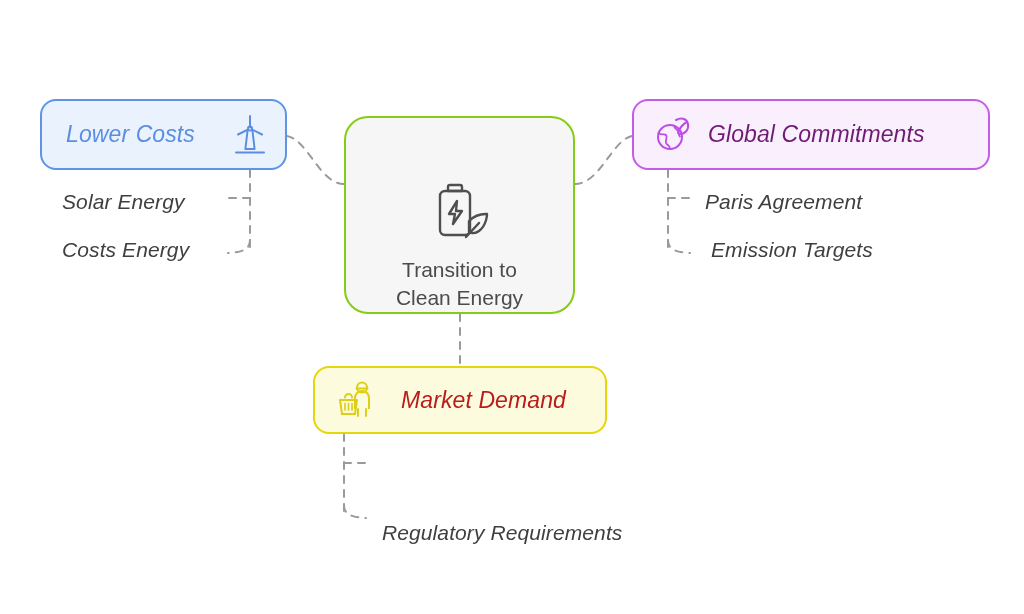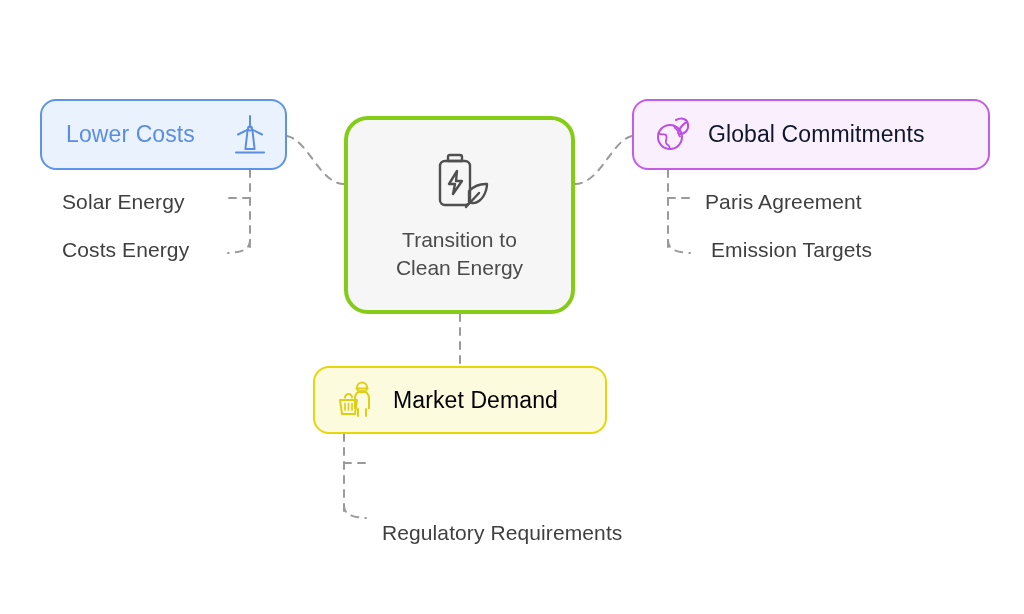--- a/index.html
+++ b/index.html
@@ -40,20 +40,21 @@
   .node .icon {
     flex: 0 0 auto;
     display: flex;
     align-items: center;
     justify-content: center;
   }
   .node .node-label {
     font-size: 23px;
     white-space: nowrap;
     letter-spacing: 0.1px;
+    font-style: italic;
   }
 
   
   #node-lower-costs {
     left: 40px;
     top: 99px;
     width: 247px;
     height: 71px;
     background: #eaf2fd;
     border-color: #5d94e8;
@@ -66,69 +67,70 @@
   #node-global {
     left: 632px;
     top: 99px;
     width: 358px;
     height: 71px;
     background: #f9effd;
     border-color: #c55ce8;
     padding: 0 20px 0 18px;
     gap: 14px;
   }
-  #node-global .node-label { color: #0f172a; }
+  #node-global .node-label { color: #701a75; }
 
   
   #node-market {
     left: 313px;
     top: 366px;
     width: 294px;
     height: 68px;
     background: #fdfbdd;
     border-color: #e6d60c;
     padding: 0 22px 0 20px;
     gap: 14px;
   }
-  #node-market .node-label { color: #000000; }
+  #node-market .node-label { color: #b91c1c; margin-left: 8px; }
 
   
   #node-center {
     position: absolute;
     left: 344px;
     top: 116px;
     width: 231px;
     height: 198px;
     box-sizing: border-box;
     background: #f6f6f6;
-    border: 4px solid #84cc16;
+    border: 2px solid #84cc16;
     border-radius: 24px;
     display: flex;
     flex-direction: column;
     align-items: center;
-    justify-content: center;
+    justify-content: flex-end;
     z-index: 3;
   }
   #node-center .center-icon { margin-bottom: 8px; }
   #node-center .center-label {
     font-size: 21px;
     color: #4b4b4b;
     line-height: 1.33;
     text-align: center;
     white-space: pre-line;
   }
 
   
   .leaf {
     position: absolute;
     font-size: 21px;
     color: #3f3f3f;
     white-space: nowrap;
     z-index: 2;
     letter-spacing: 0.1px;
+    font-style: italic;
   }
 </style>
 </head>
 <body>
 
 <div id="canvas">
 
   <svg id="wires" viewBox="0 0 1024 614" xmlns="http://www.w3.org/2000/svg">
     <g fill="none" stroke="#9a9a9a" stroke-width="2" stroke-linecap="round" stroke-dasharray="7 7">
 

